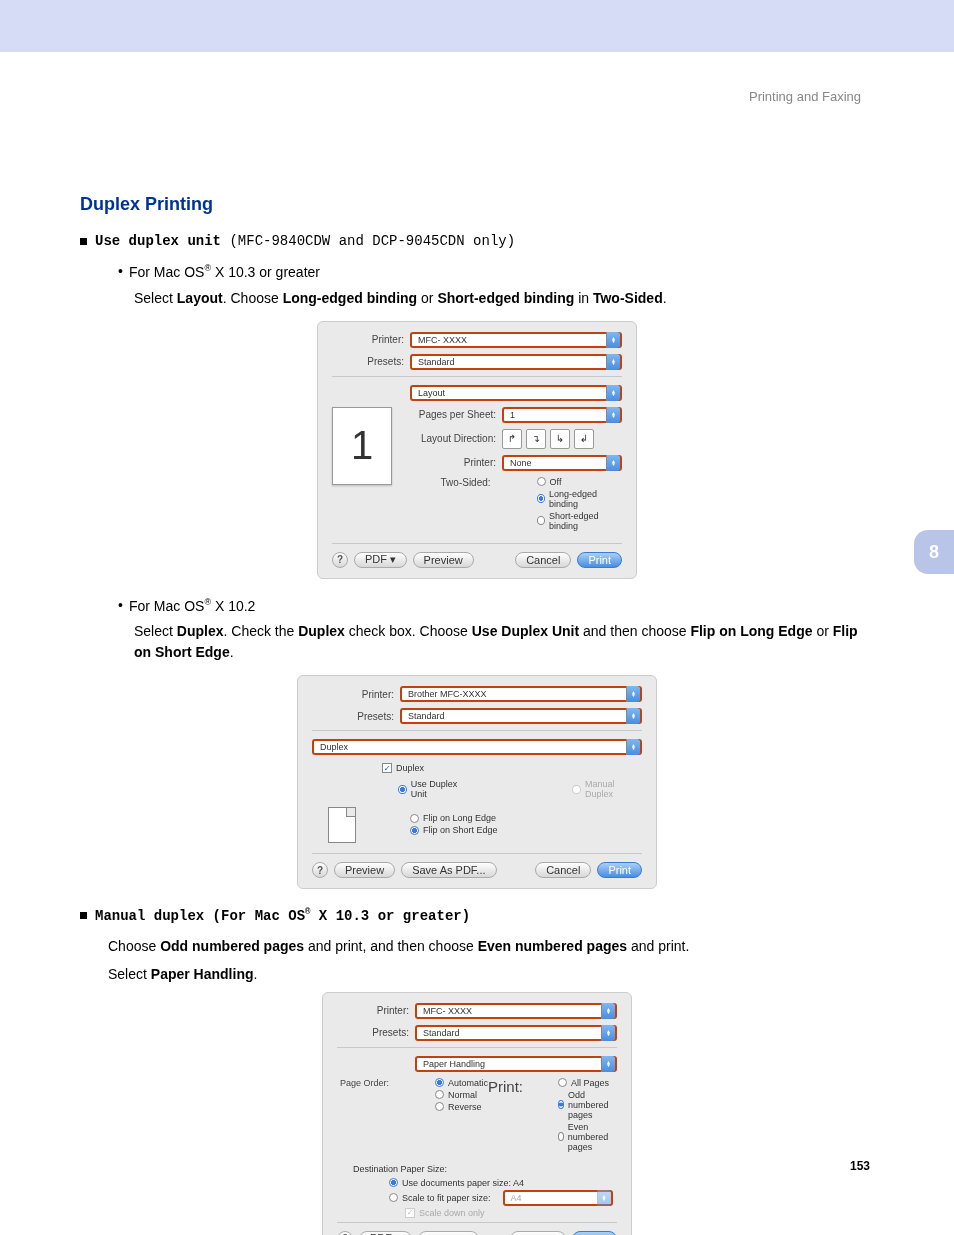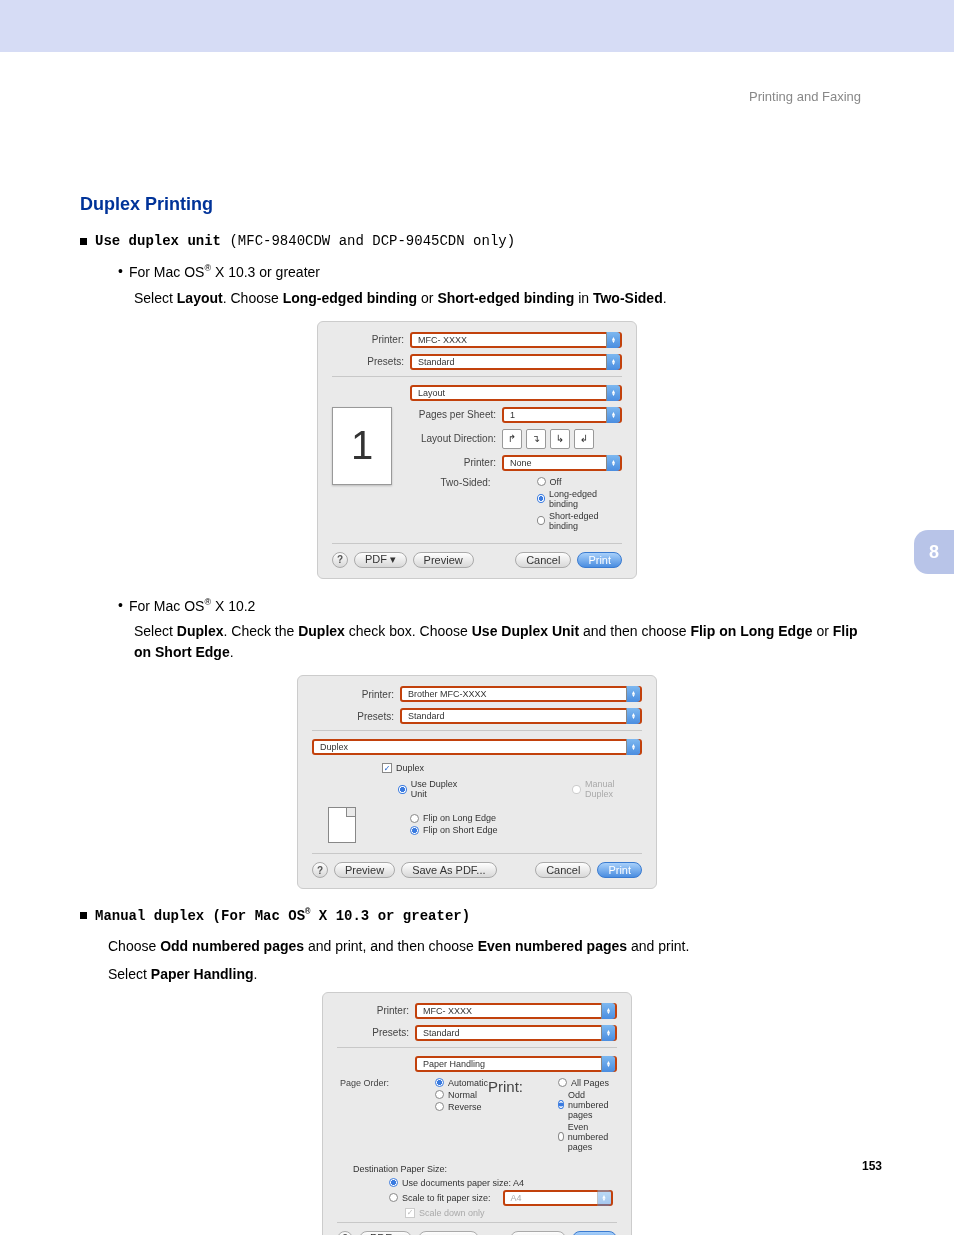--- a/index.html
+++ b/index.html
@@ -145,21 +145,21 @@
     display: flex;
     align-items: center;
     justify-content: center;
     color: #fff;
     font-size: 18px;
     font-weight: bold;
   }
   .page-num {
     position: absolute;
     bottom: 62px;
-    right: 72px;
+    right: 84px;
     font-size: 12px;
     font-weight: bold;
     margin-left: 28px;
   }
   .duplex-icon {
     width: 28px; height: 36px; border: 1px solid #888; background:#fff;
     margin-right: 14px; margin-left: 16px; position:relative;
   }
   .duplex-icon::after {
     content:""; position:absolute; right:0; top:0; width:8px; height:8px;

